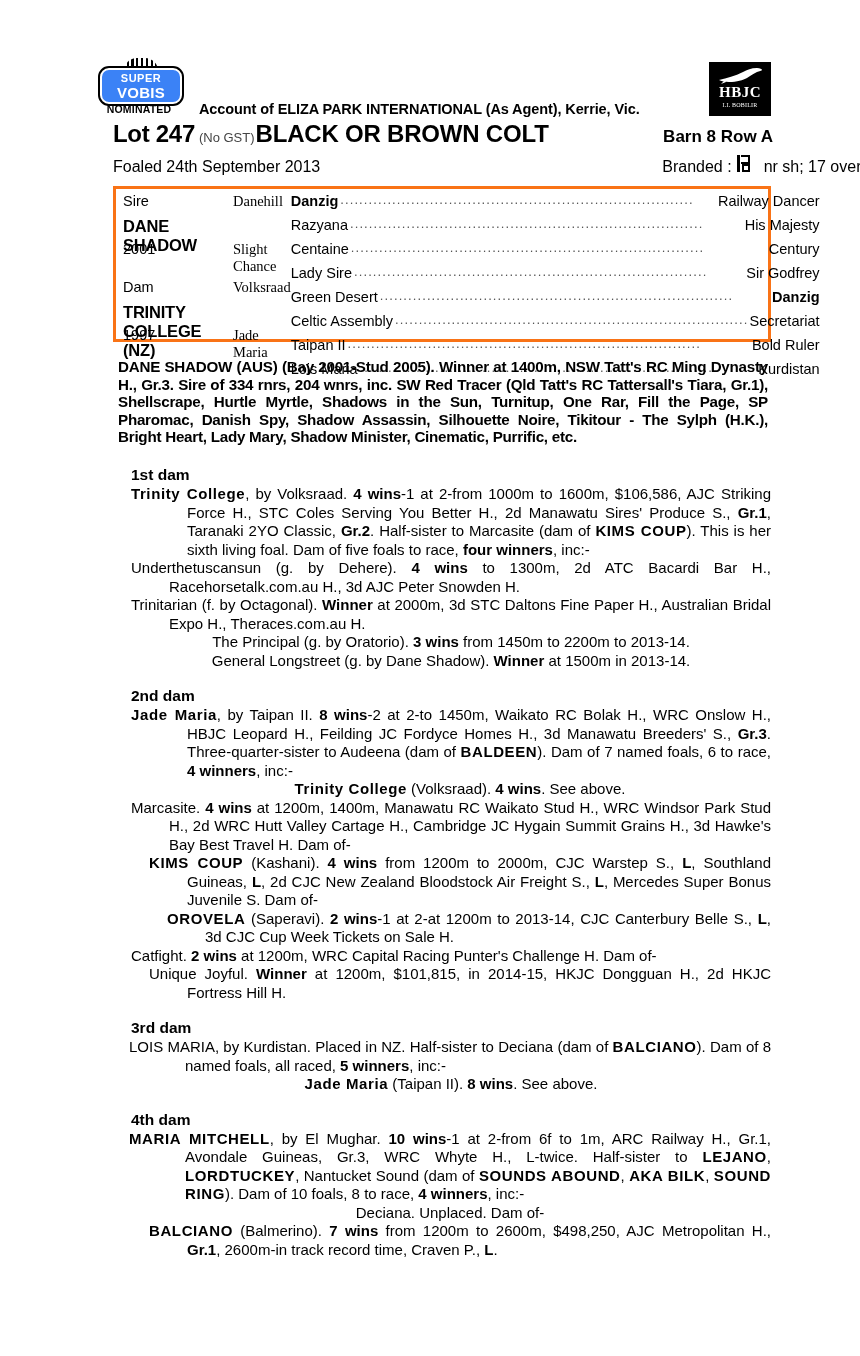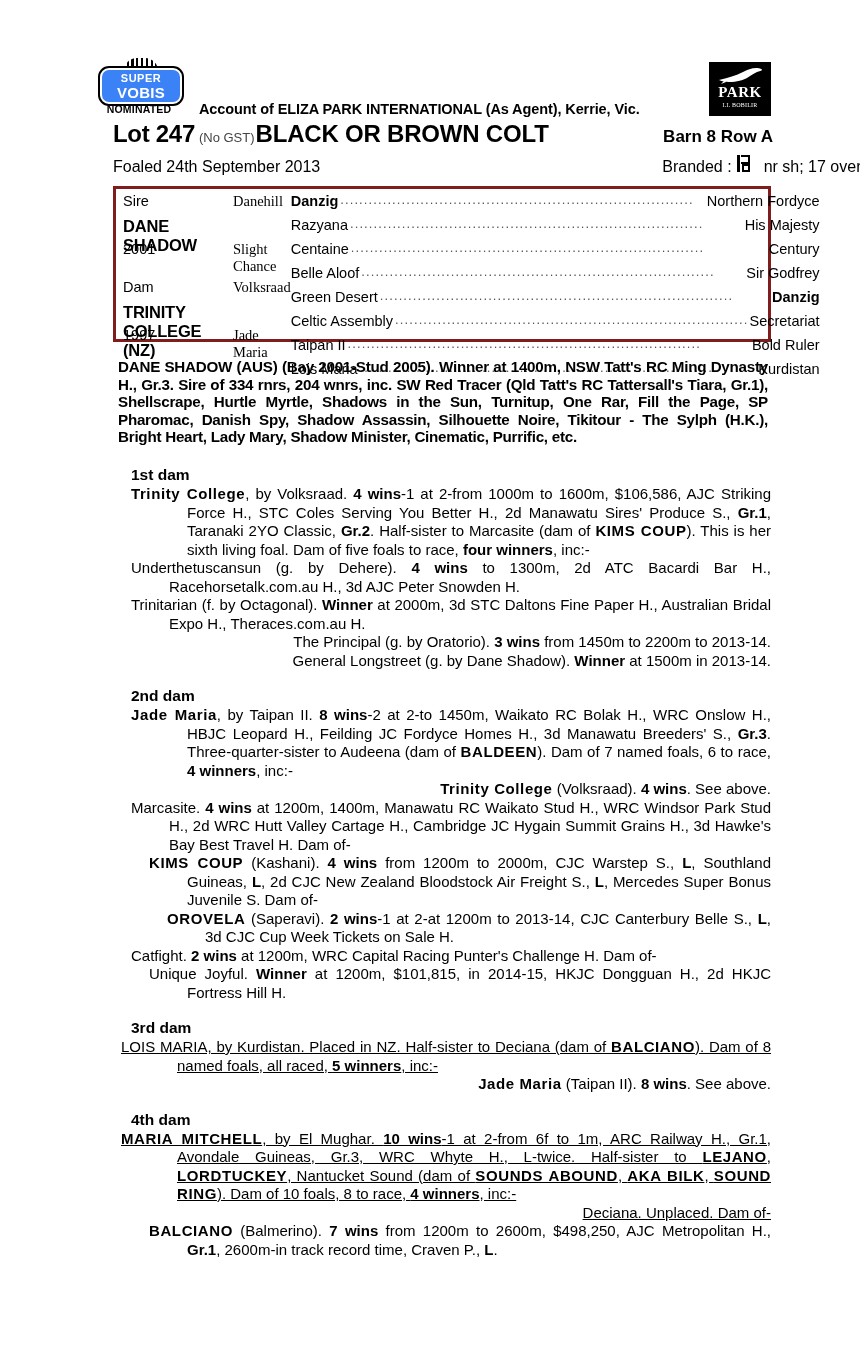--- a/index.html
+++ b/index.html
@@ -80,21 +80,21 @@
   .brandmark .t3{left:5px;top:7px;width:9px;height:2px;}
   .brandmark .b1{left:6px;top:9px;width:8px;height:2px;}
   .brandmark .b2{left:6px;top:9px;width:2px;height:8px;}
   .brandmark .b3{left:12px;top:9px;width:2px;height:8px;}
   .brandmark .b4{left:6px;top:15px;width:8px;height:2px;}
   .nrsh{margin-left:4px;}
 
   
   .ped{
     position:absolute;left:113px;top:186px;width:658px;height:156px;
-    border:3px solid #7f1d1d;box-sizing:border-box;
+    border:3px solid #f97316;box-sizing:border-box;
     display:flex;
   }
   .ped .left{width:362px;box-sizing:border-box;padding:4px 0 0 7px;}
   .ped .right{flex:1;box-sizing:border-box;padding:4px 8px 16px 0;}
   .ped .row{display:flex;height:24px;align-items:baseline;font-size:14.5px;}
   .ped .c1{width:110px;}
   .ped .c2{flex:1;font-family:Liberation Serif, serif;}
   .ped .big{font-weight:bold;font-size:16.5px;letter-spacing:-.2px;}
   .ped .gap{height:14px;}
   .ped .pr{
@@ -116,22 +116,22 @@
     text-align:justify;letter-spacing:-.25px;
   }
 
   
   .body{position:absolute;left:113px;top:466px;width:658px;font-size:15px;}
   .damhead{font-weight:bold;font-size:15.5px;margin:0 0 1px 18px;}
   .p{
     line-height:18.5px;text-align:justify;
     text-justify:inter-word;margin:0;
   }
-  .p.last{text-align:right;}
-  .i0{margin-left:8px;text-decoration:underline;}
+  .p.last{text-align:center;}
+  .i0{margin-left:16px;}
   .i1{margin-left:18px;}
   .i2{margin-left:36px;}
   .i3{margin-left:54px;}
   .hang1{padding-left:56px;text-indent:-56px;}
   .hang2{padding-left:38px;text-indent:-38px;}
   .spacer{height:17px;}
   .nm-b{font-weight:bold;letter-spacing:.1px;}
   .wide{letter-spacing:.6px;}
 </style>
 </head>
@@ -149,21 +149,21 @@
       </div>
       <div class="l3">NOMINATED</div>
     </div>
 
     <div class="bobs">
       <svg class="horse" width="46" height="17" viewBox="0 0 46 17">
         <path fill="#ffffff" d="M2 13 C10 11,18 9,26 5 C30 3,34 1,40 1 C43 1,45 2,45 3 C45 4,42 4,40 5 C36 7,33 9,30 11 C26 13,20 15,12 15 C8 15,4 14,2 13 Z"></path>
         <path fill="#ffffff" d="M28 6 L35 2 L33 7 Z"></path>
         <path fill="#ffffff" d="M8 13 L4 17 L9 15 Z"></path>
       </svg>
-      <div class="b1">PARK</div>
+      <div class="b1">HBJC</div>
       <div class="b2">I.I. BOBILIR</div>
     </div>
 
     <div class="account">Account of ELIZA PARK INTERNATIONAL (As Agent), Kerrie, Vic.</div>
 
     <div class="lotline">
       <span class="lotno">Lot 247</span>
       <span class="nogst">(No GST)</span>
       <span class="colttitle">BLACK OR BROWN COLT</span>
       <span class="barn">Barn 8 Row A</span>
@@ -212,34 +212,34 @@
       <div class="row">
         <span class="c1">1997</span>
         <span class="c2">Jade Maria</span>
       </div>
     </div>
 
     <div class="right" id="thirdgen">
         <div class="pr">
           <span class="nm bd">Danzig</span>
           <span class="dots">...........................................................................</span>
-          <span class="sr">Northern Fordyce</span>
+          <span class="sr">Railway Dancer</span>
         </div>
         <div class="pr">
           <span class="nm">Razyana</span>
           <span class="dots">...........................................................................</span>
           <span class="sr">His Majesty</span>
         </div>
         <div class="pr">
           <span class="nm">Centaine</span>
           <span class="dots">...........................................................................</span>
           <span class="sr">Century</span>
         </div>
         <div class="pr">
-          <span class="nm">Belle Aloof</span>
+          <span class="nm">Lady Sire</span>
           <span class="dots">...........................................................................</span>
           <span class="sr">Sir Godfrey</span>
         </div>
         <div class="pr">
           <span class="nm">Green Desert</span>
           <span class="dots">...........................................................................</span>
           <span class="sr bd">Danzig</span>
         </div>
         <div class="pr">
           <span class="nm">Celtic Assembly</span>

